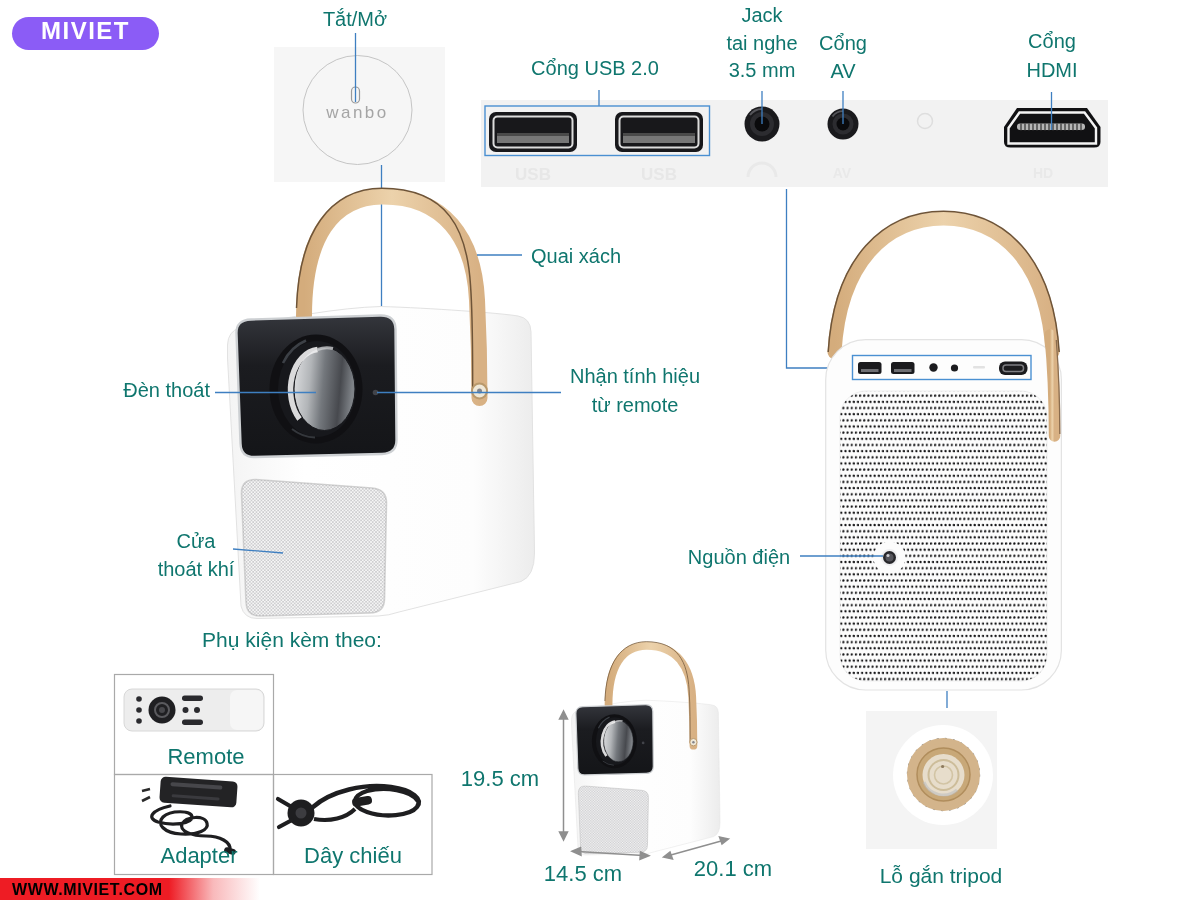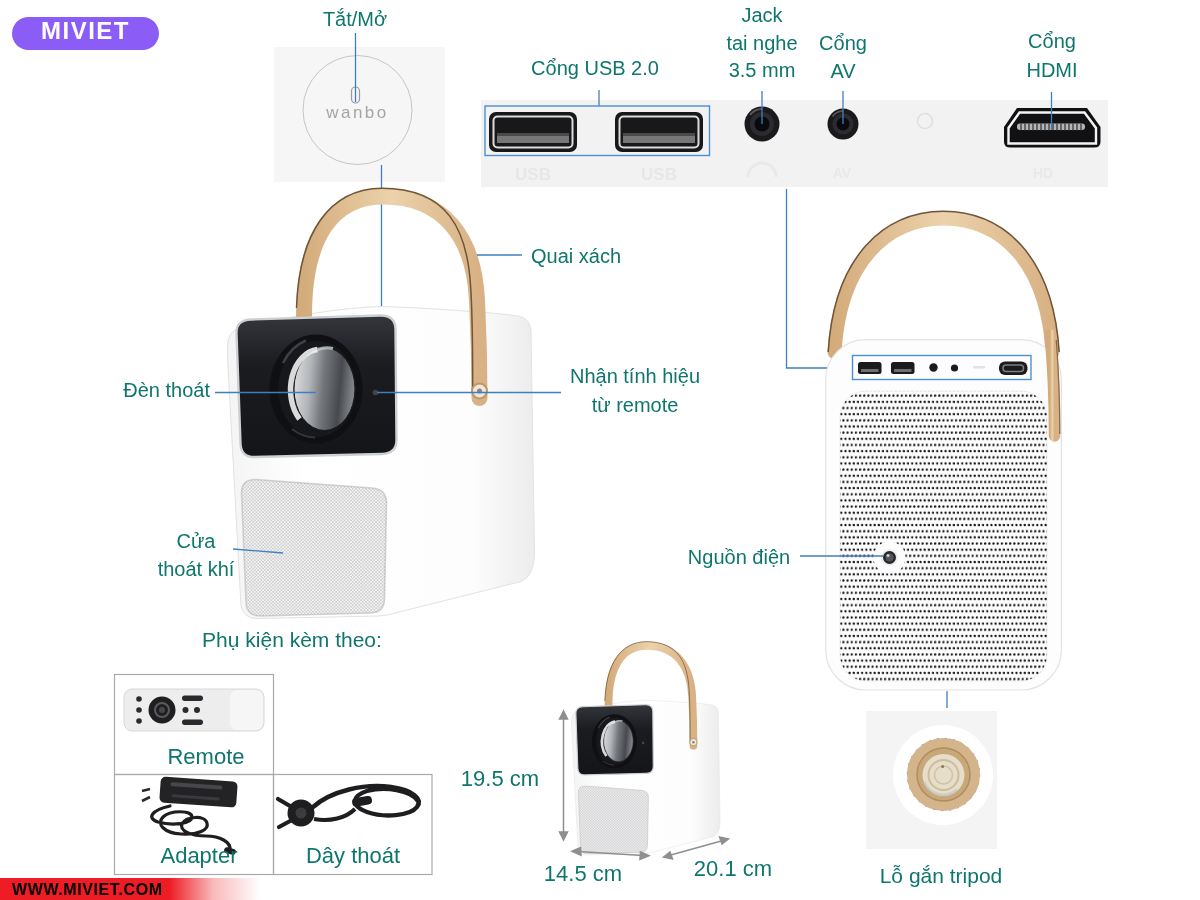--- a/index.html
+++ b/index.html
@@ -251,21 +251,21 @@
   <div class="lbl" style="left:1002px;top:27px;width:100px;line-height:28.5px;">Cổng<br>HDMI</div>
   <div class="lbl" style="left:521px;top:243px;width:110px;">Quai xách</div>
   <div class="lbl" style="left:60px;top:377px;width:150px;text-align:right;">Đèn thoát</div>
   <div class="lbl" style="left:560px;top:362px;width:150px;line-height:28.5px;">Nhận tính hiệu<br>từ remote</div>
   <div class="lbl" style="left:121px;top:527px;width:150px;line-height:28px;">Cửa<br>thoát khí</div>
   <div class="lbl" style="left:664px;top:544px;width:150px;">Nguồn điện</div>
   <div class="lbl" style="left:866px;top:862px;width:150px;font-size:21px;">Lỗ gắn tripod</div>
   <div class="lbl" style="left:114px;top:626px;width:300px;text-align:center;font-size:21px;margin-left:28px;">Phụ kiện kèm theo:</div>
   <div class="lbl" style="left:131px;top:743px;width:150px;font-size:22px;">Remote</div>
   <div class="lbl" style="left:124px;top:842px;width:150px;font-size:22px;">Adapter</div>
-  <div class="lbl" style="left:283px;top:842px;width:140px;font-size:22px;">Dây thoát</div>
+  <div class="lbl" style="left:283px;top:842px;width:140px;font-size:22px;">Dây chiếu</div>
   <div class="lbl" style="left:440px;top:765px;width:120px;text-align:center;font-size:22px;">19.5 cm</div>
   <div class="lbl" style="left:523px;top:860px;width:120px;font-size:22px;">14.5 cm</div>
   <div class="lbl" style="left:673px;top:855px;width:120px;font-size:22px;">20.1 cm</div>
 
   <div style="position:absolute;left:0;top:878px;width:260px;height:22px;
               background:linear-gradient(90deg,#ee1c24 0%,#ee1c24 65%,#f9b9bb 82%,#ffffff 100%);"></div>
   <div style="position:absolute;left:12px;top:881px;color:#000000;font-weight:bold;font-size:16px;letter-spacing:0.6px;">WWW.MIVIET.COM</div>
 
 </div>
 

